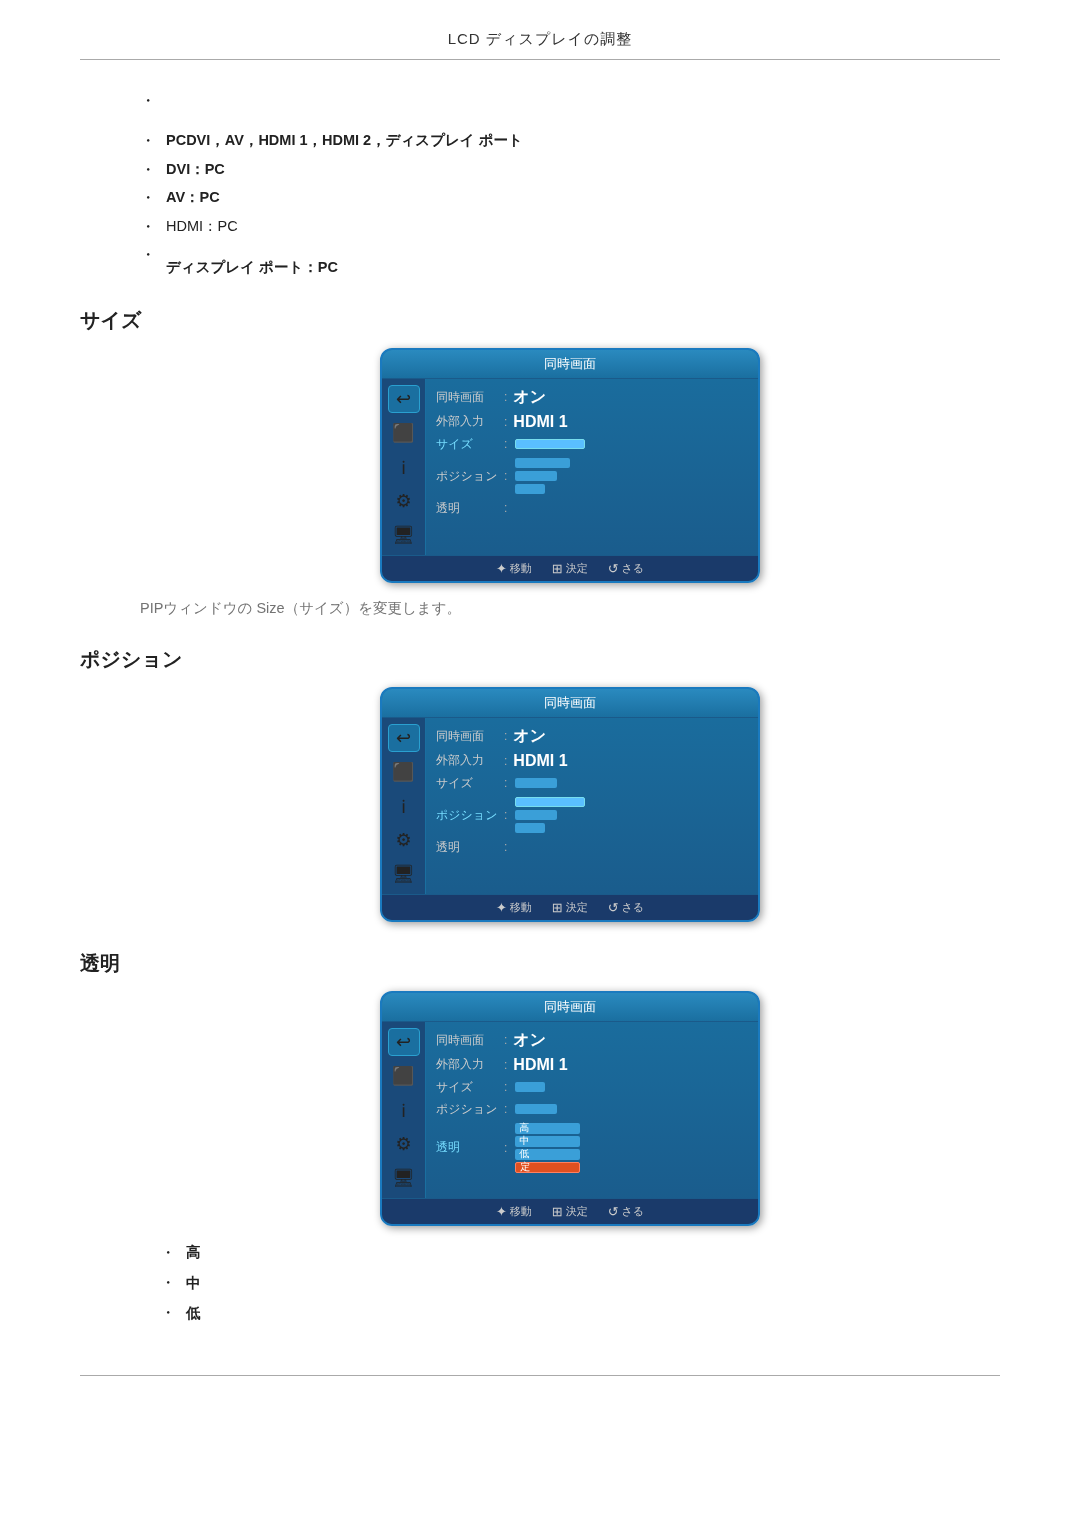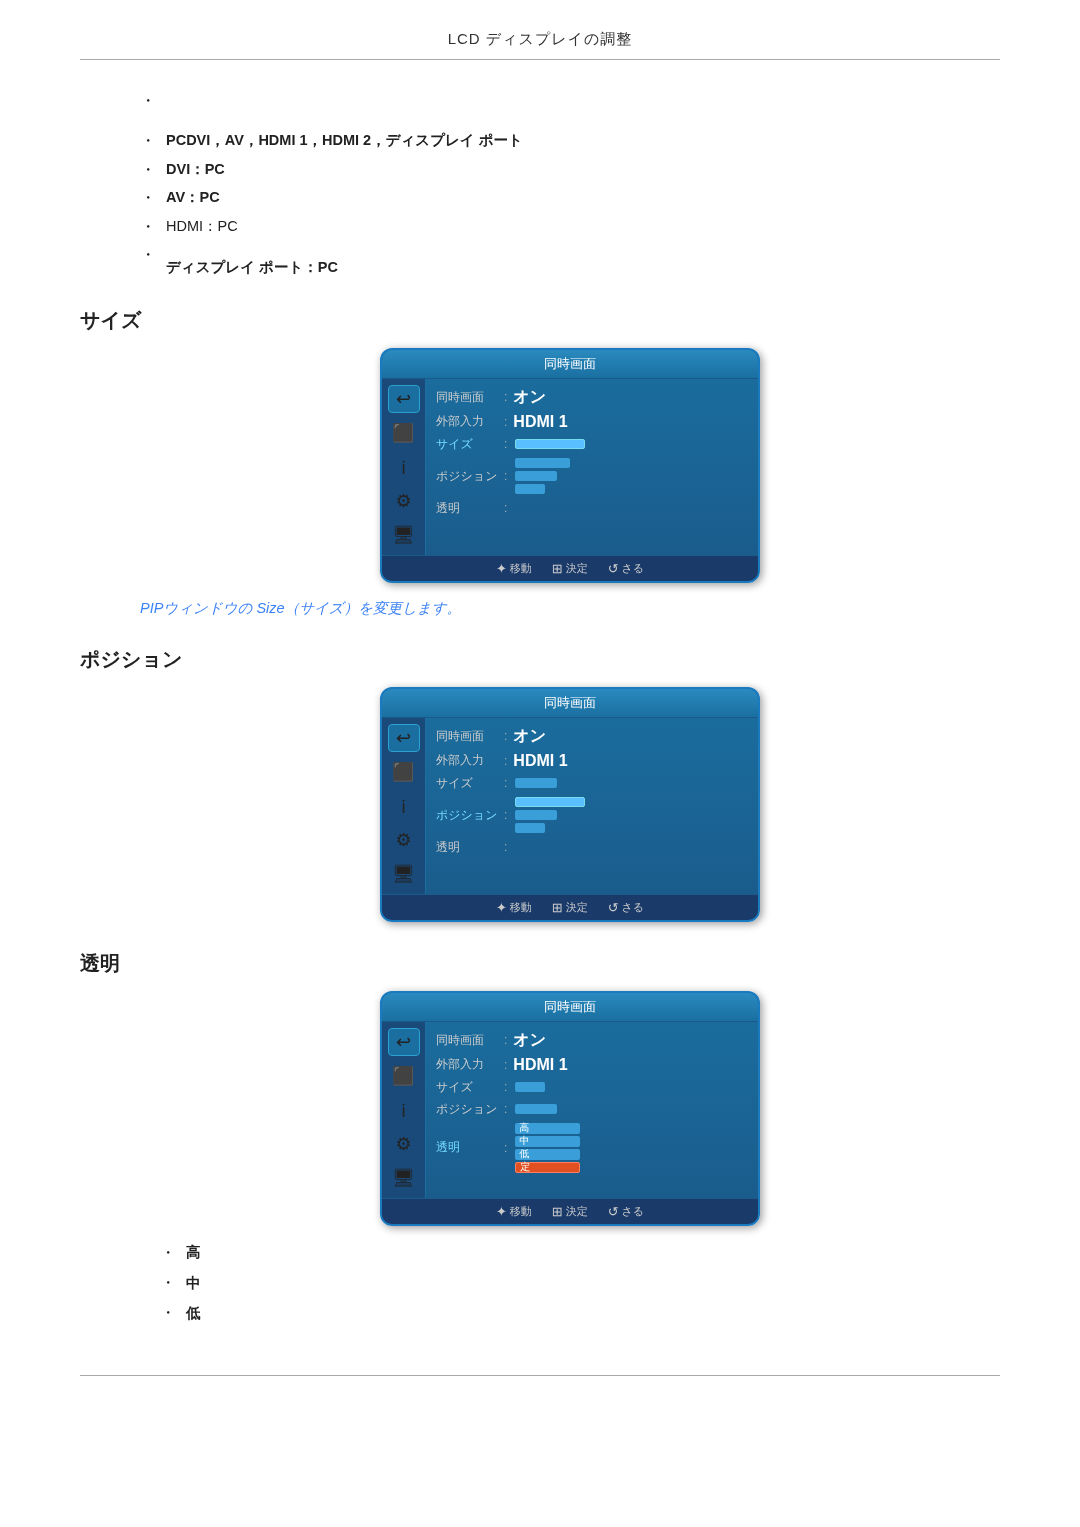--- a/index.html
+++ b/index.html
@@ -173,22 +173,21 @@
       display: flex;
       align-items: center;
       gap: 3px;
     }
     .menu-bottom-icon {
       font-size: 13px;
     }
     .caption-text {
       font-size: 14.5px;
       margin: 10px 0 20px 60px;
-      color: #3b82f6;
-      font-style: italic;
+      color: #737373;
     }
     .sub-bullets {
       margin: 10px 0 10px 80px;
     }
     .sub-bullet {
       display: flex;
       align-items: center;
       margin-bottom: 8px;
       font-size: 14.5px;
     }

